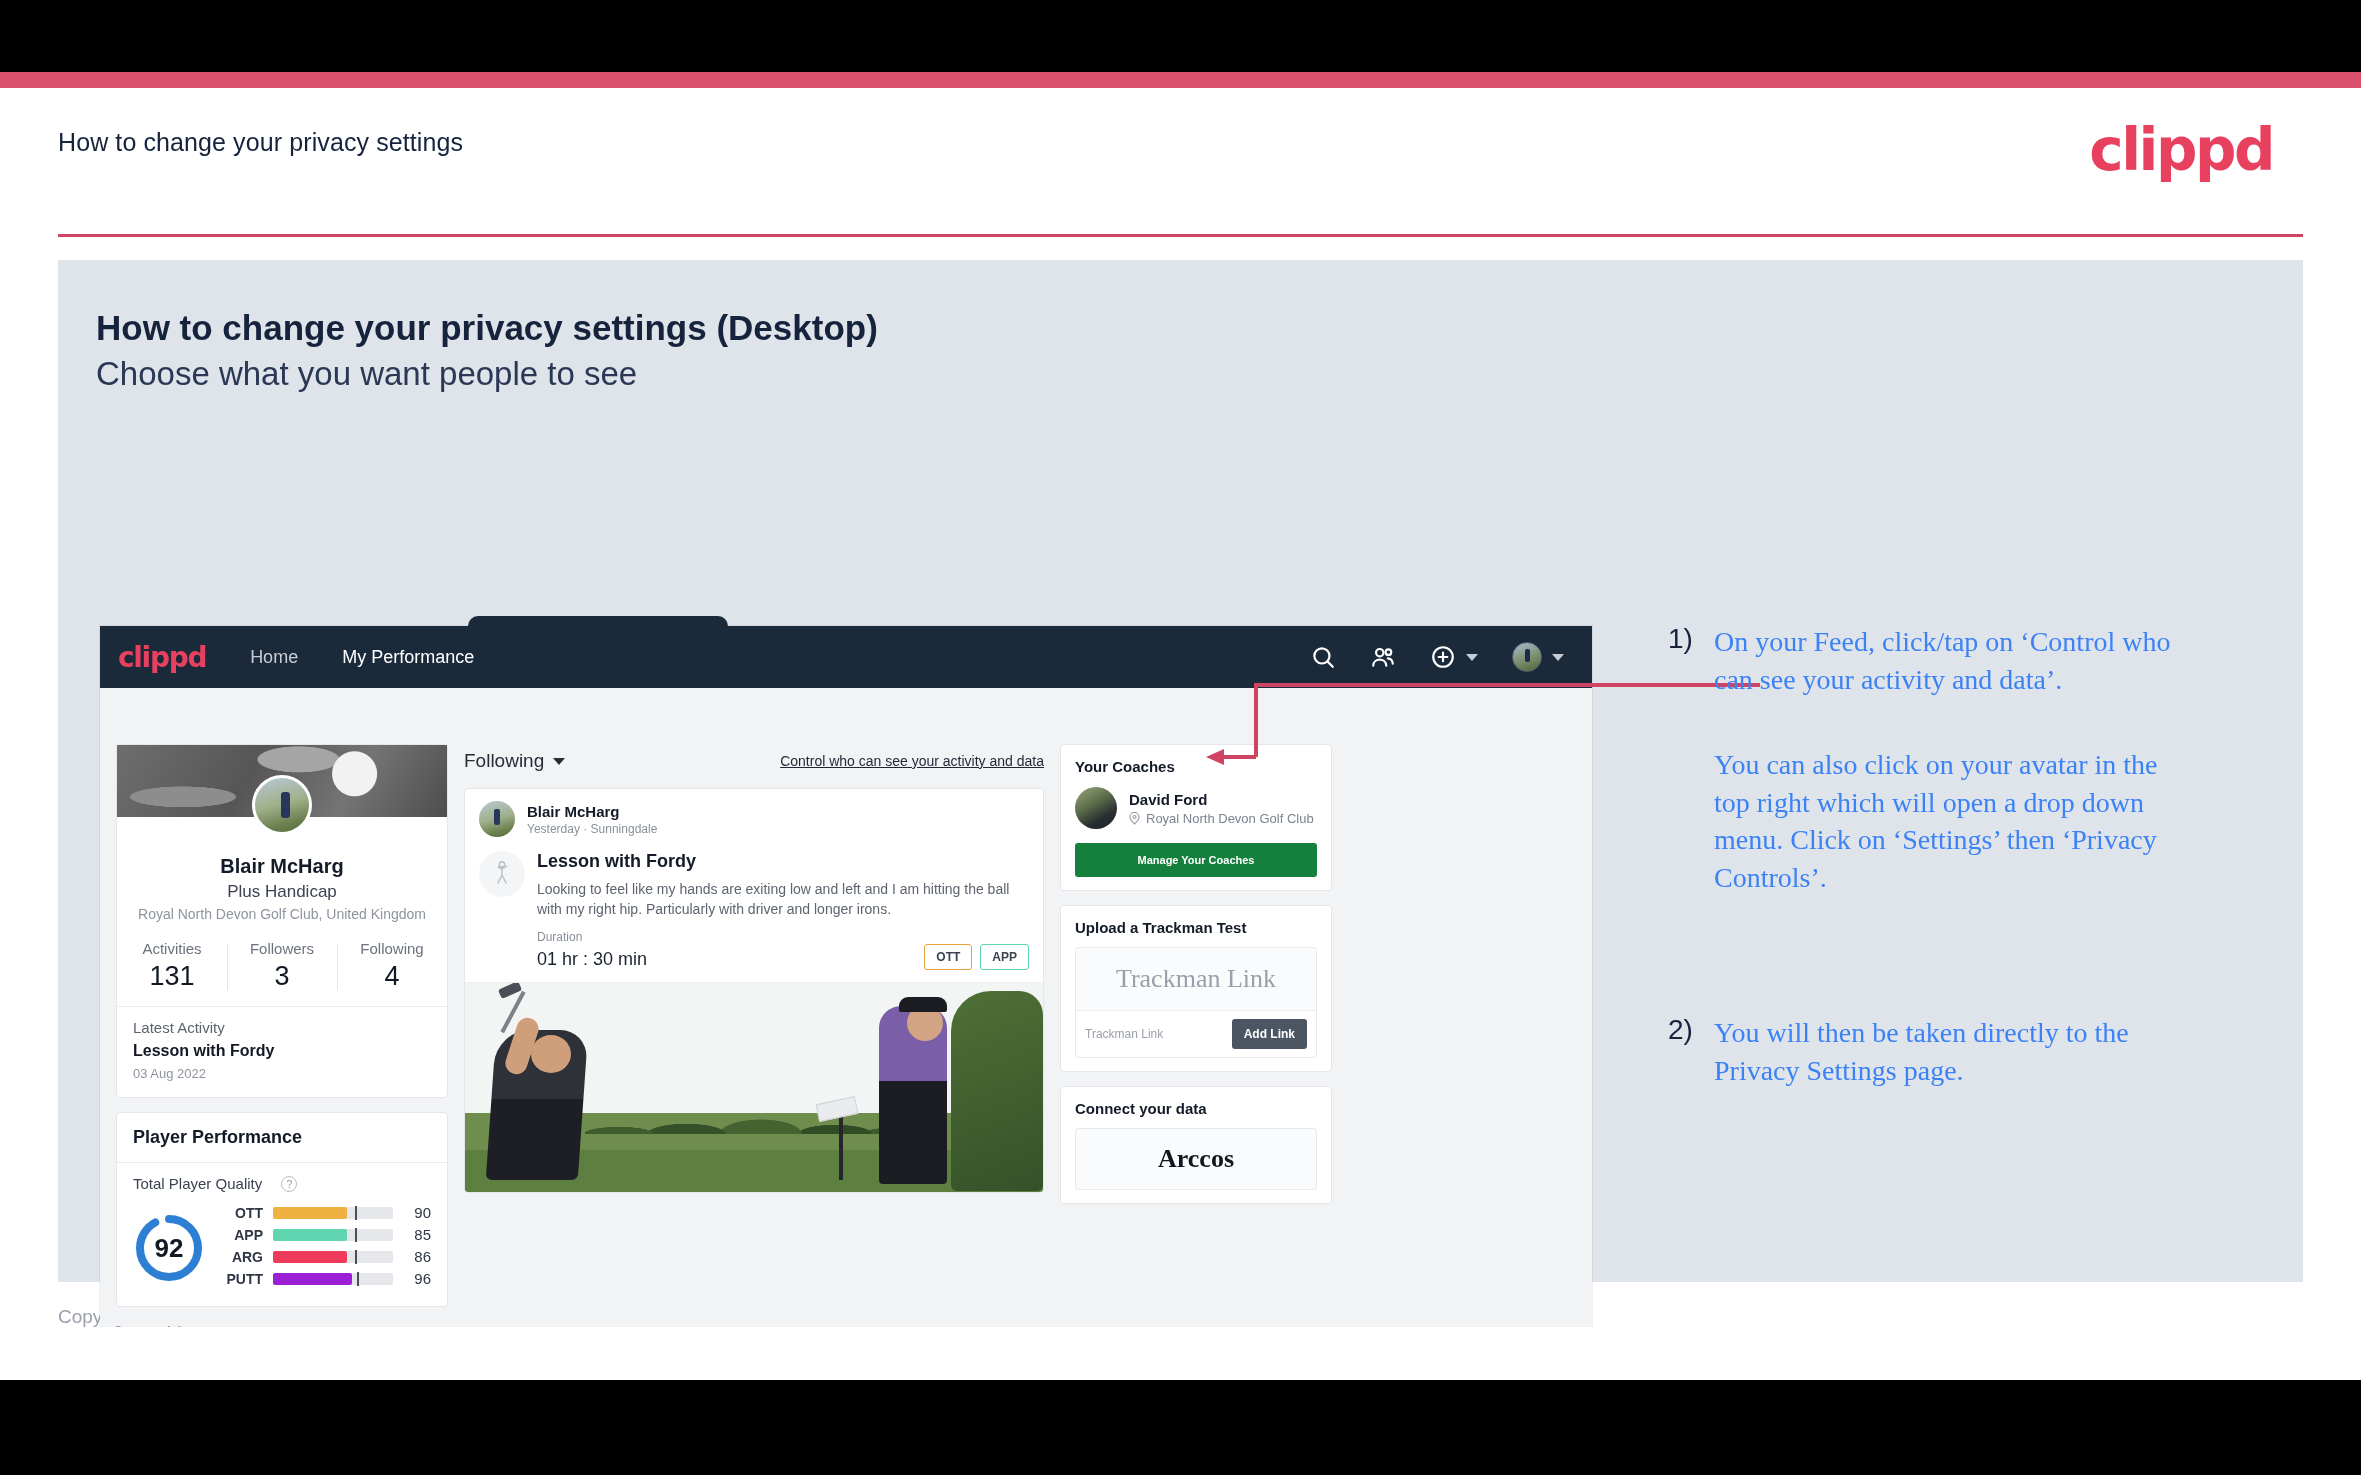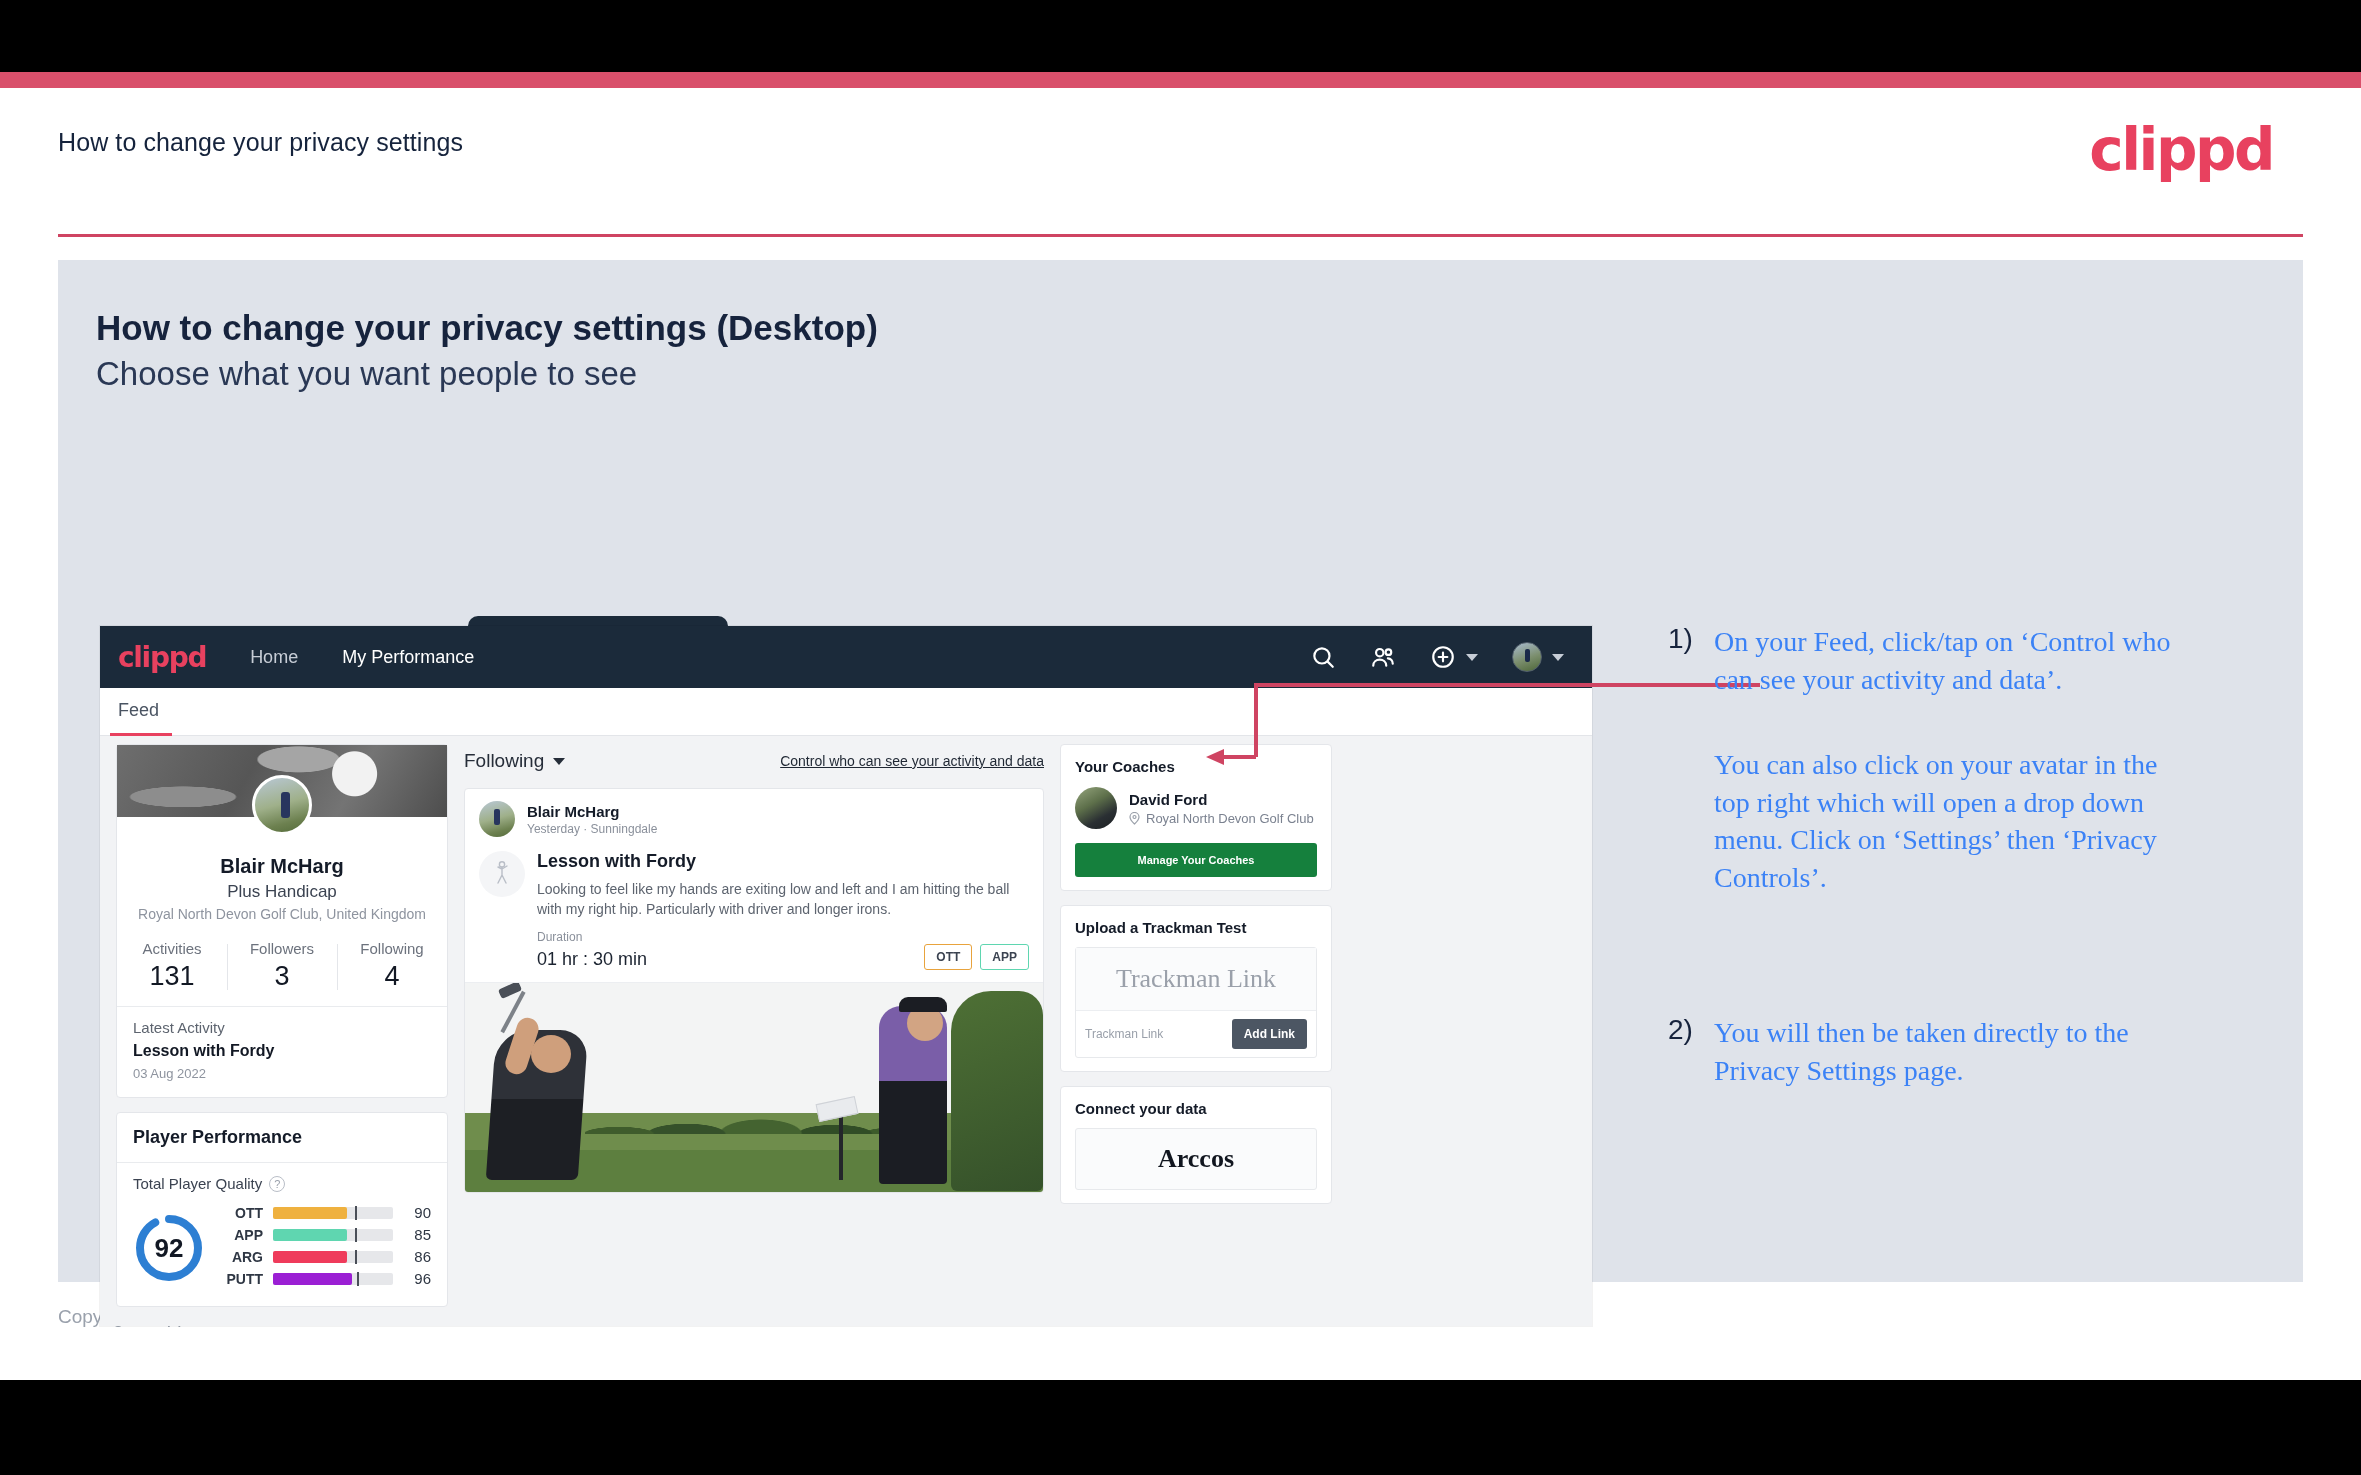--- a/index.html
+++ b/index.html
@@ -115,21 +115,21 @@
   .stat + .stat::before { content:""; position:absolute; left:0; top:4px; width:1px; height:46px; background:#e4e6ea; }
   .stat-label { font-size:15px; color:#6c727d; }
   .stat-value { font-size:27px; font-weight:normal; color:#121824; margin-top:4px; }
   .latest { border-top:1px solid #e9ebee; padding:12px 16px 16px; }
   .latest-t { font-size:15px; color:#5d646f; }
   .latest-v { font-size:16px; font-weight:bold; color:#121824; margin-top:6px; }
   .latest-d { font-size:13px; color:#8e949f; margin-top:6px; }
 
   .perf-head { padding:14px 16px; font-size:18px; font-weight:bold; color:#141b28; border-bottom:1px solid #e9ebee;}
   .perf-body { padding:12px 16px 14px; }
-  .tpq { font-size:15px; color:#3b4351; display:flex; align-items:center; gap:7px; }
+  .tpq { font-size:15px; color:#3b4351; display:flex; align-items:center; gap:19px; }
   .qmark { width:16px;height:16px;border:1.5px solid #b9bec7;border-radius:50%;font-size:11px;color:#9aa0ab;display:flex;align-items:center;justify-content:center;}
   .perf-row { display:flex; align-items:center; margin-top:12px; }
   .ring { position:relative; width:72px; height:72px; flex:none; margin-right:14px;}
   .ring svg { width:72px; height:72px; transform:rotate(-90deg); }
   .ring-val { position:absolute; inset:0; display:flex; align-items:center; justify-content:center; font-size:26px; font-weight:bold; color:#121824;}
   .bars { flex:1; }
   .bar-row { display:flex; align-items:center; margin-bottom:5px; }
   .bar-lab { width:44px; font-size:14px; color:#2f3744; font-weight:600; text-align:right; margin-right:10px;}
   .bar-track { position:relative; flex:1; height:12px; background:#e6e7ea; border-radius:2px; }
   .bar-fill { position:absolute; left:0; top:0; height:12px; border-radius:2px; }
@@ -272,24 +272,20 @@
           </span>
           <span class="chev" style="margin-left:0"></span>
         </span>
         <span class="ico-wrap">
           <span class="nav-avatar"></span>
           <span class="chev" style="margin-left:0"></span>
         </span>
       </div>
     </div>
 
-    <div class="tabbar">
-      <div class="tab">Feed</div>
-      <div class="tab-underline"></div>
-    </div>
 
     <div class="content">
 
       <div class="col-left">
         <div class="card">
           <div class="cover">
             <div class="profile-avatar"></div>
           </div>
           <div class="pf-name">Blair McHarg</div>
           <div class="pf-hcp">Plus Handicap</div>

